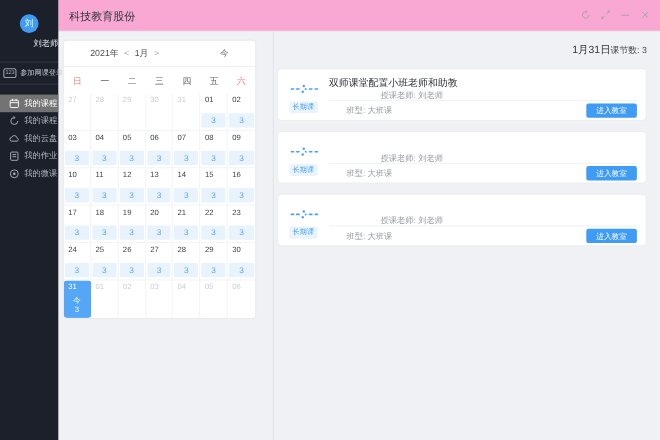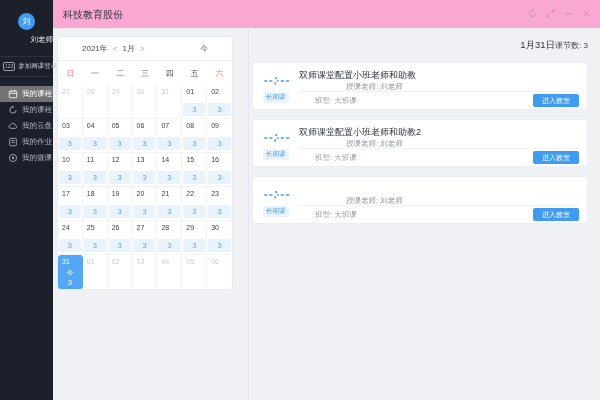--- a/index.html
+++ b/index.html
@@ -361,21 +361,20 @@
           <rect x="0" y="4.2" width="3.6" height="1.5" rx="0.7"></rect>
           <rect x="5" y="4.2" width="3.6" height="1.5" rx="0.7"></rect>
           <circle cx="12.2" cy="2.2" r="1.1"></circle>
           <circle cx="11.2" cy="7.4" r="1.1"></circle>
           <circle cx="13.9" cy="5" r="0.9"></circle>
           <rect x="16.6" y="4.2" width="3.6" height="1.5" rx="0.7"></rect>
           <rect x="21.8" y="4.2" width="3.6" height="1.5" rx="0.7"></rect>
         </svg>
       </span>
       <span class="card-tag">长期课</span>
-      <div class="card-title">双师课堂配置小班老师和助教2</div>
       <div class="card-teacher">授课老师: 刘老师</div>
       <div class="card-divider"></div>
       <div class="card-type">班型: 大班课</div>
       <button class="enter-btn">进入教室</button>
     </div>
     <div class="class-card">
       <span class="card-icon">
         <svg width="26" height="10" viewBox="0 0 26 10" fill="#4aa0f5">
           <rect x="0" y="4.2" width="3.6" height="1.5" rx="0.7"></rect>
           <rect x="5" y="4.2" width="3.6" height="1.5" rx="0.7"></rect>

